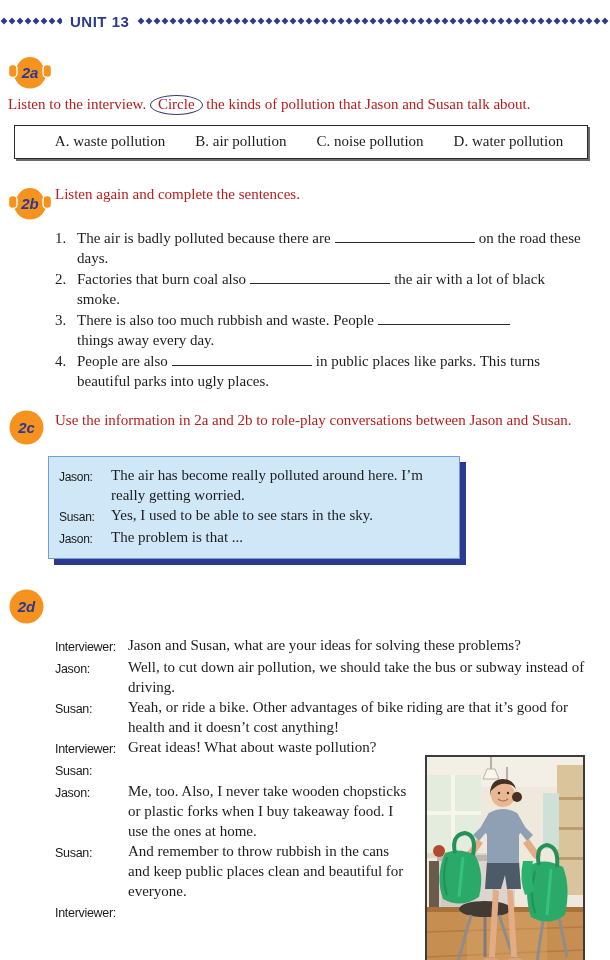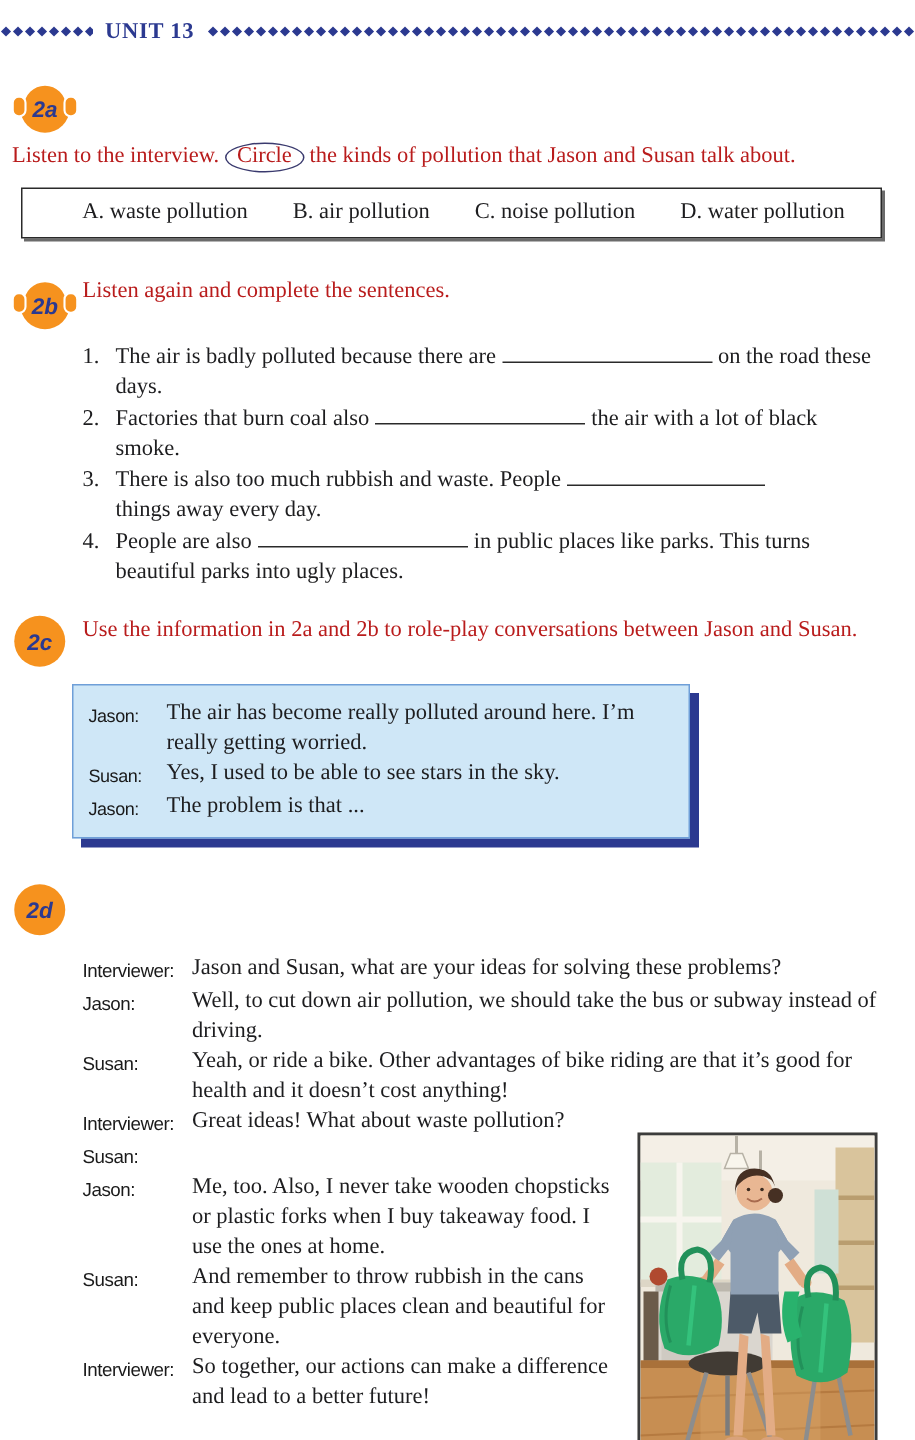--- a/index.html
+++ b/index.html
@@ -15,21 +15,21 @@
 
   
   .unit-header {
     display: flex; align-items: center;
     height: 18px; margin: 2px 0 0 0;
   }
   .dots { height: 10px; display: block; }
   .dots.left { width: 62px; flex: none; }
   .dots.right { flex: 1; }
   .unit-label {
-    font-family: Liberation Serif, serif;
+    font-family: Liberation Sans, sans-serif;
     font-weight: bold; font-size: 15px;
     color: #2b3990; letter-spacing: 0.5px;
     padding: 0 8px; white-space: nowrap;
   }
 
   
   .section { display: flex; margin-left: 8px; margin-right: 25px; }
   .badge-col { width: 47px; flex: none; padding-top: 1px; }
   .section-title {
     font-weight: normal; font-size: 15px; line-height: 21px;
@@ -271,21 +271,20 @@
     <div class="conv-row narrow">
       <span class="conv-spk">Jason:</span>
       <span class="conv-txt">Me, too. Also, I never take wooden chopsticks or plastic forks when I buy takeaway food. I use the ones at home.</span>
     </div>
     <div class="conv-row narrow">
       <span class="conv-spk">Susan:</span>
       <span class="conv-txt">And remember to throw rubbish in the cans and keep public places clean and beautiful for everyone.</span>
     </div>
     <div class="conv-row narrow">
       <span class="conv-spk">Interviewer:</span>
-      <span class="conv-txt">So together, our actions can make a difference and lead to a better future!</span>
     </div>
 
     <div class="photo-frame">
       <svg width="156" height="236" viewBox="0 0 156 236" xmlns="http://www.w3.org/2000/svg">
 
         <rect x="0" y="0" width="156" height="236" fill="#efe9dd"></rect>
         <rect x="0" y="0" width="156" height="30" fill="#f4efe6"></rect>
 
         <rect x="0" y="18" width="54" height="80" fill="#e3ecdd"></rect>
         <rect x="0" y="54" width="54" height="4" fill="#f7f5ee"></rect>

